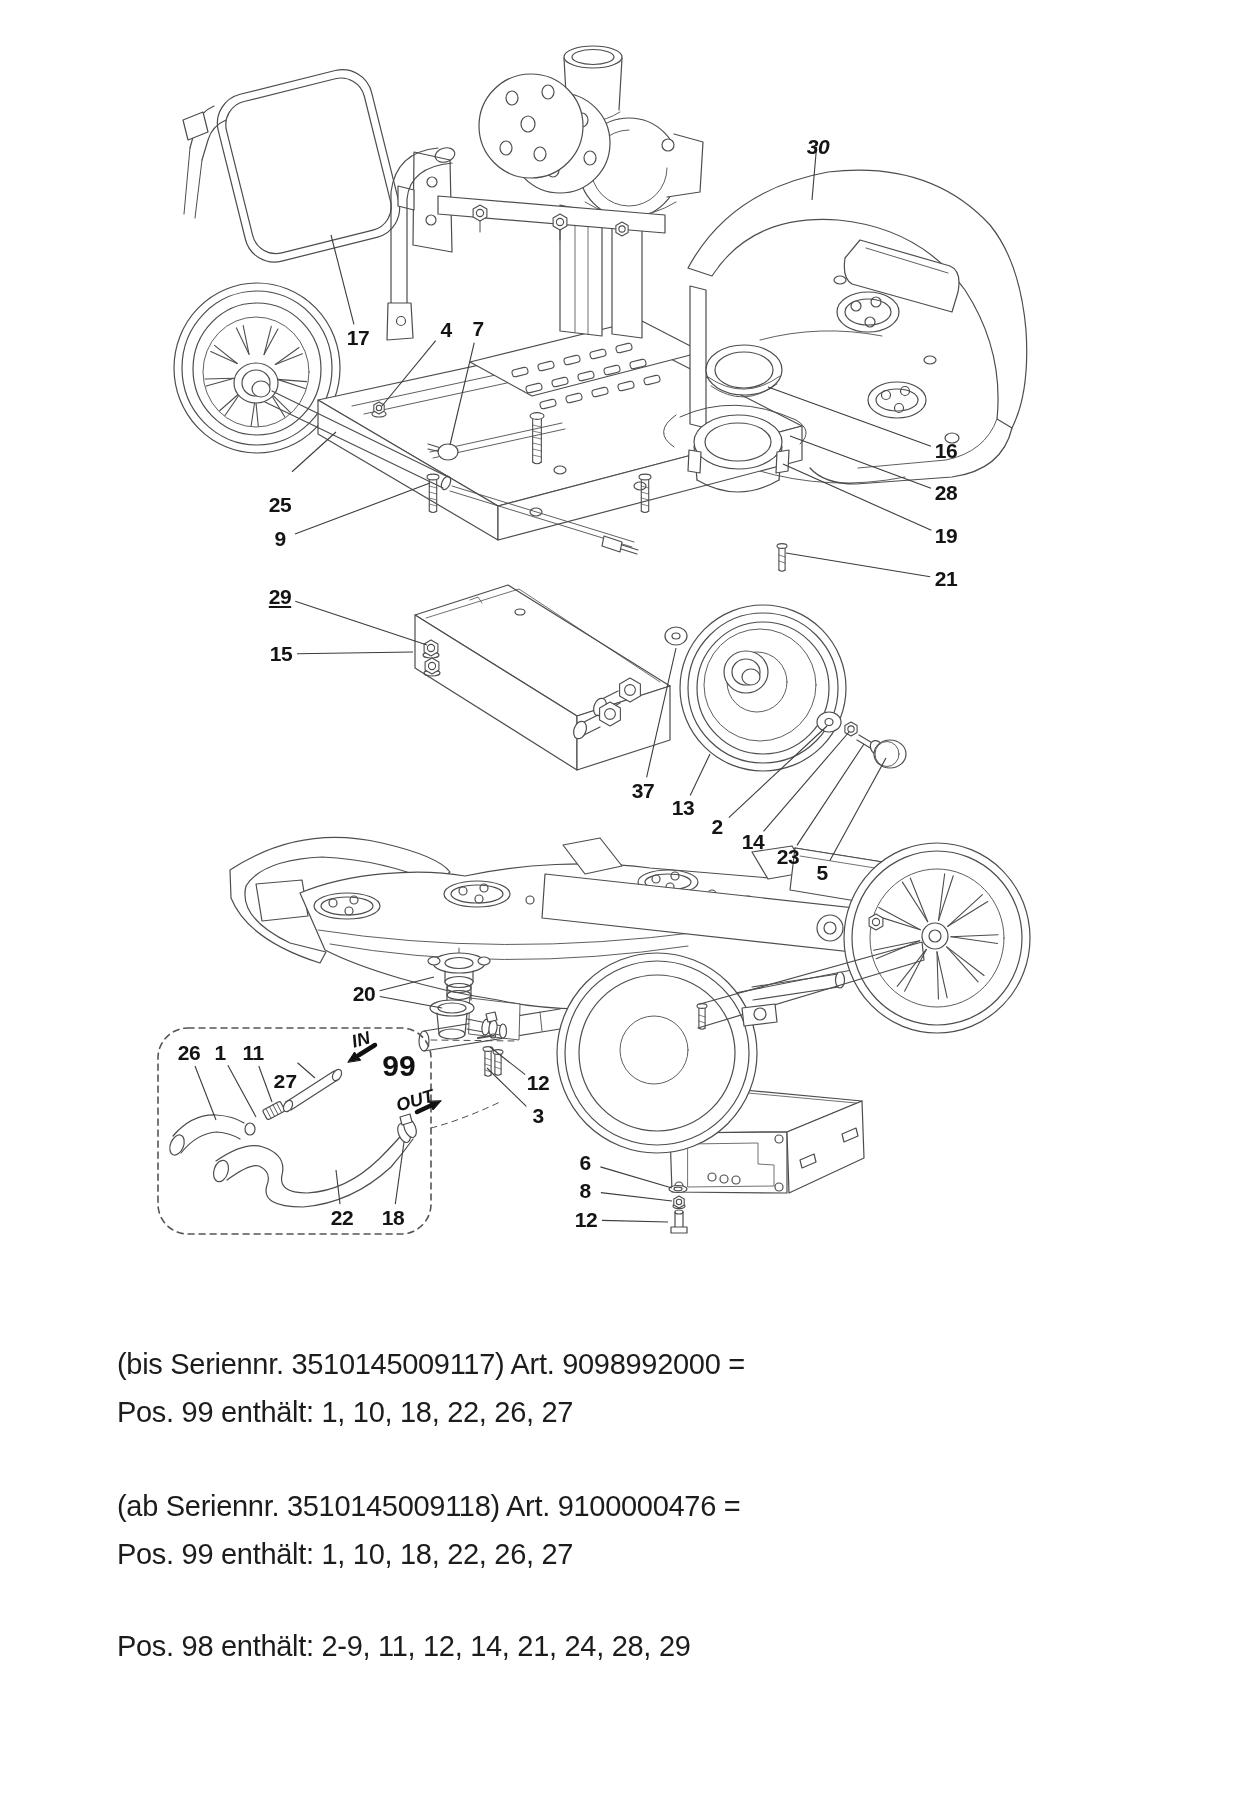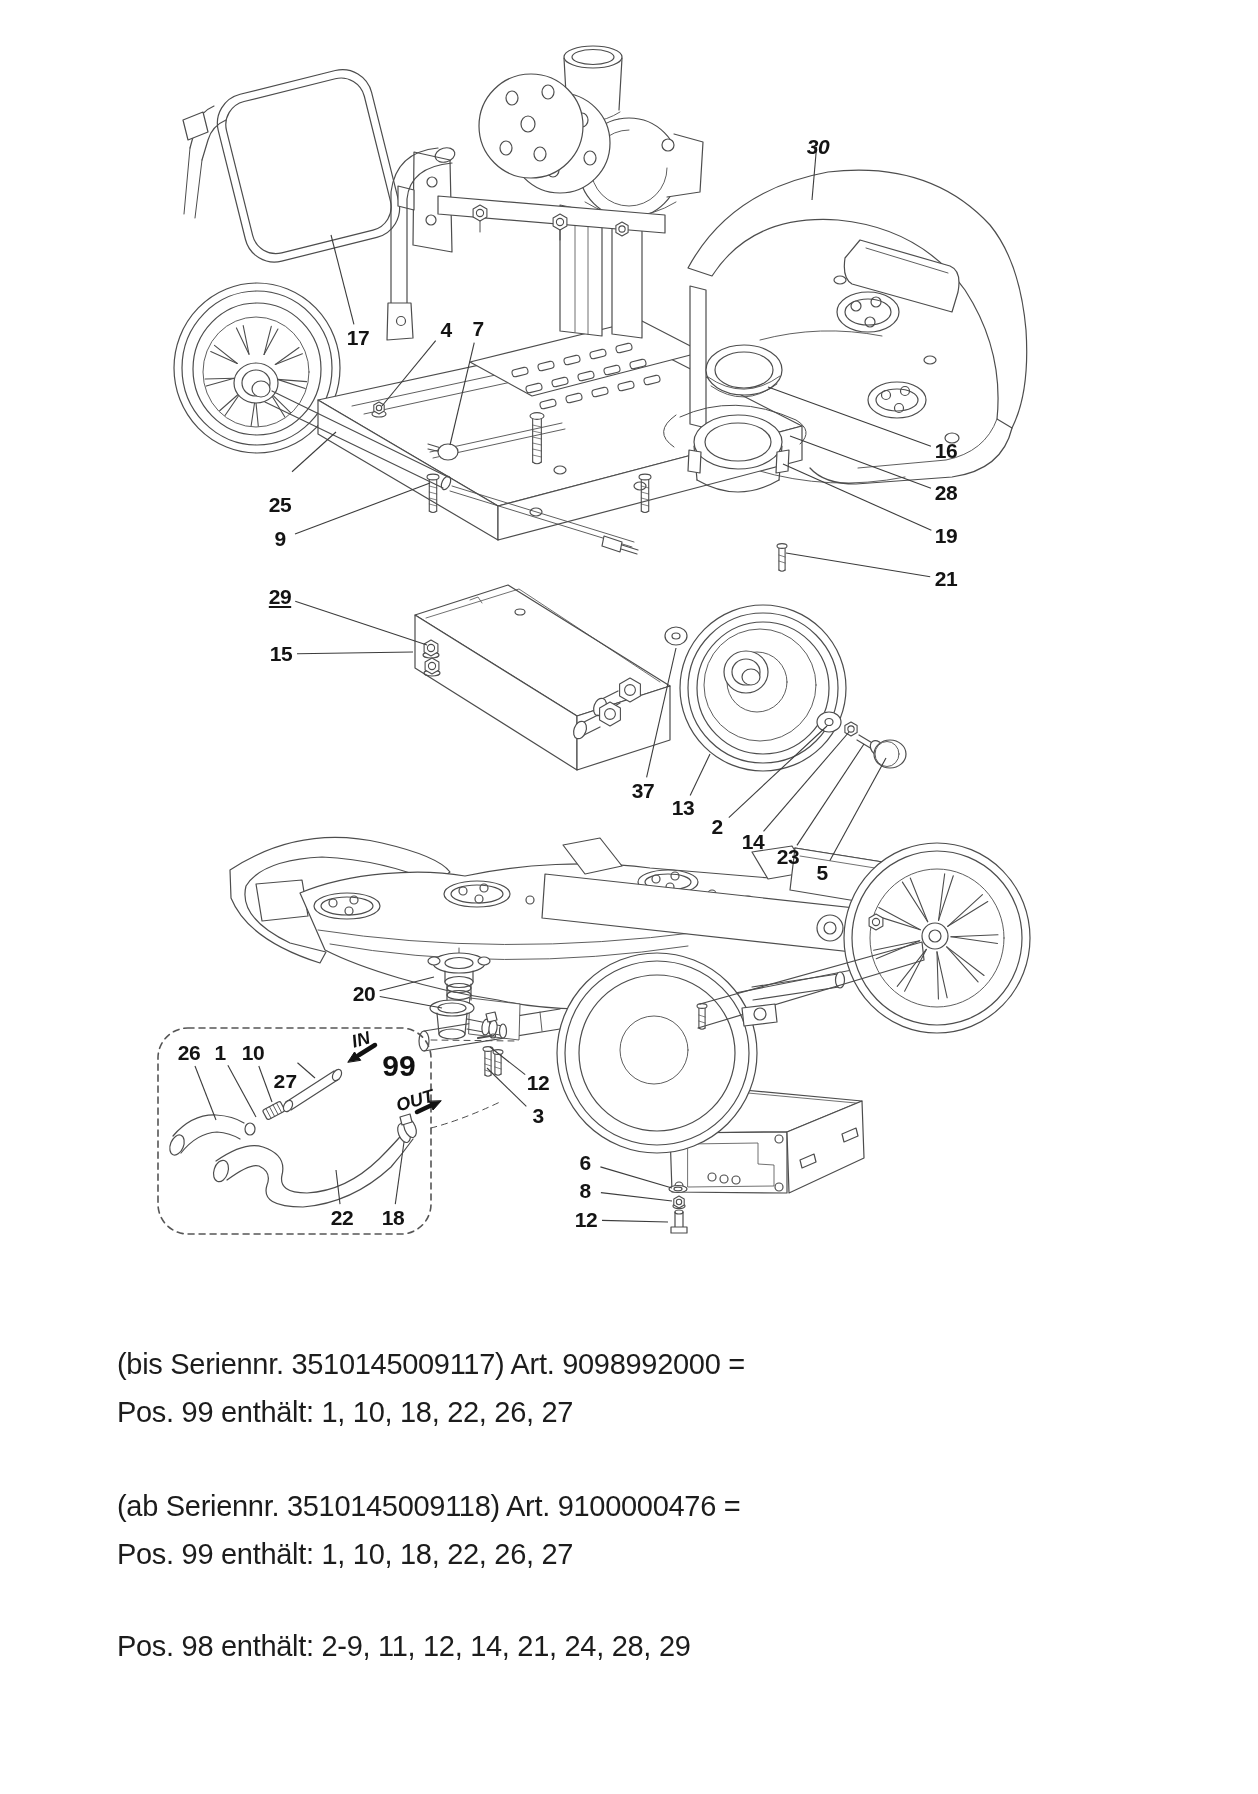--- a/index.html
+++ b/index.html
@@ -525,21 +525,21 @@
       <div class="callout" style="left: 946px; top: 579px;">21</div>
       <div class="callout" style="left: 643px; top: 791px;">37</div>
       <div class="callout" style="left: 683px; top: 808px;">13</div>
       <div class="callout" style="left: 717px; top: 827px;">2</div>
       <div class="callout" style="left: 753px; top: 842px;">14</div>
       <div class="callout" style="left: 788px; top: 857px;">23</div>
       <div class="callout" style="left: 822px; top: 873px;">5</div>
       <div class="callout" style="left: 364px; top: 994px;">20</div>
       <div class="callout" style="left: 189px; top: 1053px;">26</div>
       <div class="callout" style="left: 220px; top: 1053px;">1</div>
-      <div class="callout" style="left: 253px; top: 1053px;">10</div>
+      <div class="callout" style="left: 253px; top: 1053px;">11</div>
       <div class="callout" style="left: 285px; top: 1082px; font-family: Liberation Mono, monospace;">27</div>
       <div class="callout" style="left: 538px; top: 1083px;">12</div>
       <div class="callout" style="left: 538px; top: 1116px;">3</div>
       <div class="callout" style="left: 342px; top: 1218px;">22</div>
       <div class="callout" style="left: 393px; top: 1218px;">18</div>
       <div class="callout" style="left: 585px; top: 1163px;">6</div>
       <div class="callout" style="left: 585px; top: 1191px;">8</div>
       <div class="callout" style="left: 586px; top: 1220px;">12</div>
     </div>
 

